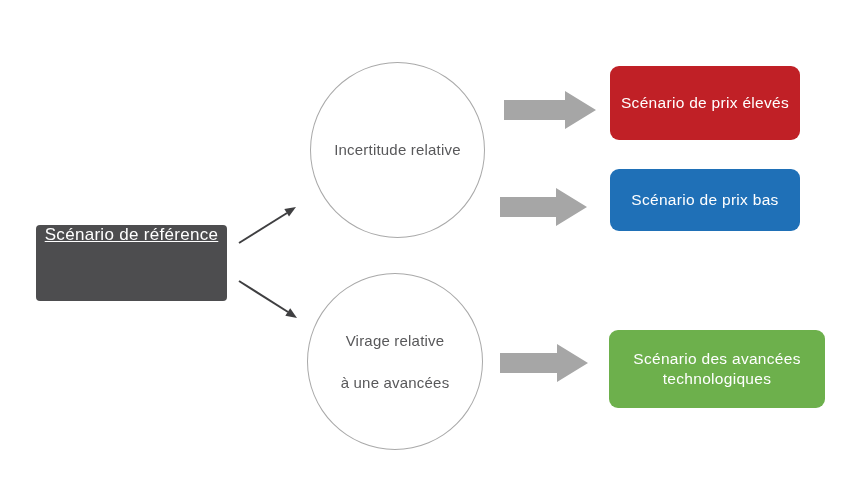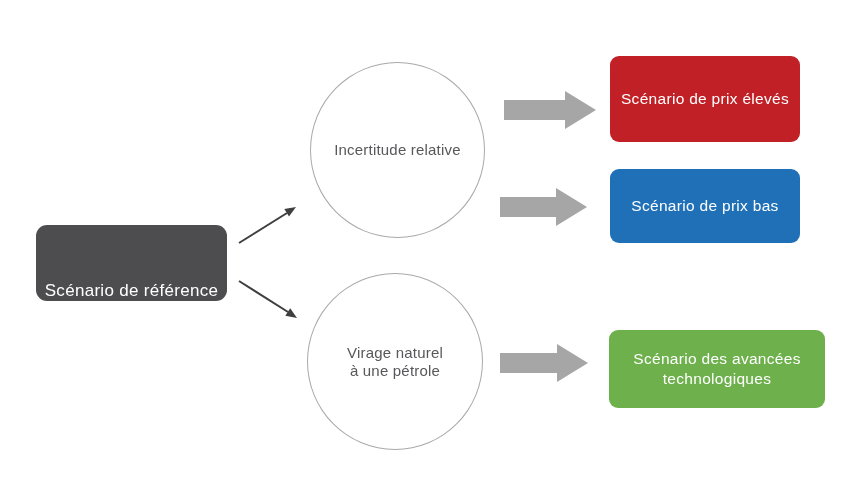--- a/index.html
+++ b/index.html
@@ -14,56 +14,57 @@
   .overlay {
     position: absolute;
     left: 0; top: 0;
     width: 846px; height: 484px;
     pointer-events: none;
   }
   .ref-box {
     position: absolute;
     left: 36px; top: 225px;
     width: 191px; height: 76px;
-    border-radius: 11px;
-    display: flex; align-items: flex-end; justify-content: center;
+    border-radius: 4px;
+    display: flex; align-items: flex-start; justify-content: center;
     font-size: 17px;
     letter-spacing: 0.3px;
     text-align: center;
+    text-decoration: underline;
   }
   .circle {
     position: absolute;
     border-radius: 50%;
     border: 1px solid #a9a9a9;
     display: flex; flex-direction: column;
     align-items: center; justify-content: center;
     text-align: center;
     font-size: 15px;
     line-height: 17.5px;
     letter-spacing: 0.2px;
     box-sizing: border-box;
   }
   .circle-top { left: 310px; top: 62px; width: 175px; height: 176px; }
   .circle-bottom { left: 307px; top: 273px; width: 176px; height: 177px; }
-  .circle p { margin: 0; white-space: nowrap; text-align: right; }
+  .circle p { margin: 12px; white-space: nowrap; text-align: right; }
   .outcome {
     position: absolute;
     left: 610px;
     width: 190px;
     border-radius: 9px;
     display: flex; align-items: center; justify-content: center;
     text-align: center;
     font-size: 15.5px;
     letter-spacing: 0.3px;
     line-height: 20px;
     padding: 0 10px;
     box-sizing: border-box;
   }
-  .outcome-high { top: 56px; height: 86px; }
-  .outcome-low  { top: 169px; height: 74px; }
+  .outcome-high { top: 66px; height: 74px; }
+  .outcome-low  { top: 169px; height: 62px; }
   .outcome-tech { top: 330px; height: 78px; left: 609px; width: 216px; }
 </style>
 </head>
 <body>
 
 <div class="canvas">
 
   <svg class="overlay" viewBox="0 0 846 484" xmlns="http://www.w3.org/2000/svg">
     <g>
       <line x1="239" y1="243" x2="287" y2="213" stroke-width="2" style="stroke: rgb(63, 63, 65);"></line>
@@ -80,22 +81,22 @@
 
   <div class="ref-box" style="background-color: rgb(77, 77, 79); color: rgb(255, 255, 255);">
     <span>Scénario de référence</span>
   </div>
 
   <div class="circle circle-top" style="border-color: rgb(169, 169, 169); color: rgb(88, 88, 90);">
     <p>Incertitude relative</p>
   </div>
 
   <div class="circle circle-bottom" style="border-color: rgb(169, 169, 169); color: rgb(88, 88, 90);">
-    <p>Virage naturel</p>
-    <p>à une pétrole</p>
+    <p>Virage relative</p>
+    <p>à une avancées</p>
   </div>
 
   <div class="outcome outcome-high" style="background-color: rgb(192, 32, 38); color: rgb(255, 255, 255);">
     <span>Scénario de prix élevés</span>
   </div>
 
   <div class="outcome outcome-low" style="background-color: rgb(31, 112, 183); color: rgb(255, 255, 255);">
     <span>Scénario de prix bas</span>
   </div>
 

